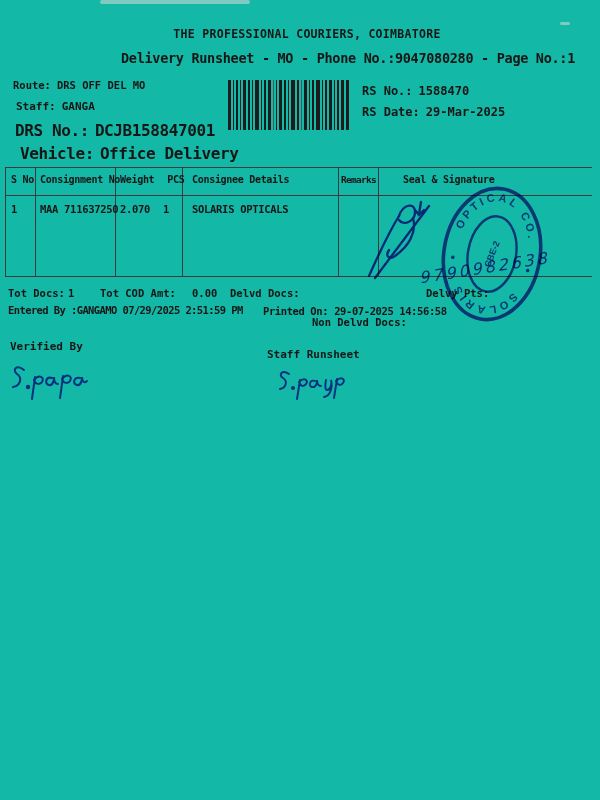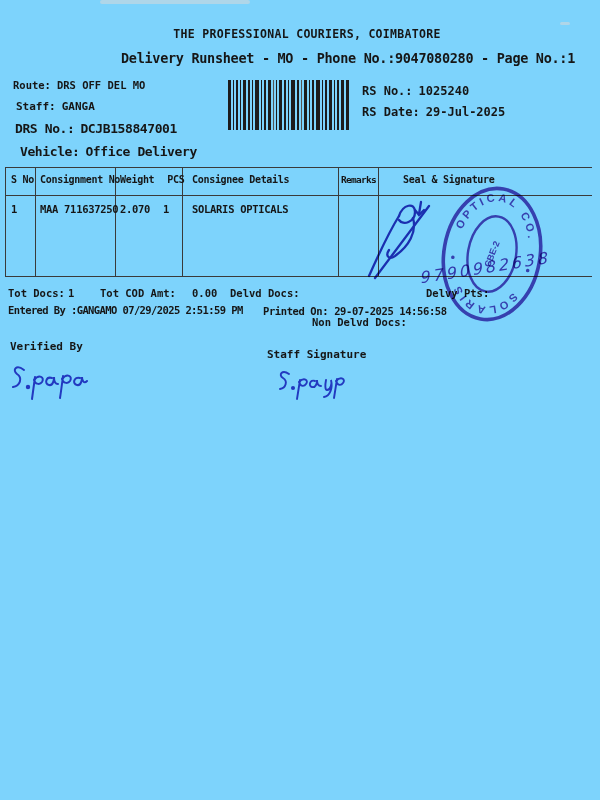--- a/index.html
+++ b/index.html
@@ -1,26 +1,26 @@
 <!DOCTYPE html>
 <html><head>
 <meta charset="utf-8">
 <style>
   html,body{margin:0;padding:0;background:#e8e8e8;}
   .page{
     position:relative; width:600px; height:800px; margin:0 auto;
-    background:#7dd3fc; overflow:hidden;
+    background:#14b8a6; overflow:hidden;
     font-family:"DejaVu Sans Mono","Liberation Mono",monospace;
     font-weight:700; color:#161616;
   }
   .abs{position:absolute; white-space:nowrap;}
   .smudge{position:absolute; background:#d9d9d9; opacity:.55; border-radius:2px;}
   .t-title{font-size:11.5px; letter-spacing:.3px;}
   .t-sub{font-size:13.5px; letter-spacing:-.3px;}
-  .fs10{font-size:10.5px;} .fs11{font-size:11px;} .fs12{font-size:12px;} .fs13{font-size:13px; letter-spacing:-.4px;}
+  .fs10{font-size:10.5px;} .fs11{font-size:11px;} .fs12{font-size:12px;} .fs13{font-size:16px; letter-spacing:-.4px;}
   .lbl{margin-right:6px;}
   
   .rtable{position:absolute; left:5px; top:167px; width:587px;
     border:1.7px solid #3a3a3a; border-right:0; box-sizing:border-box;}
   .trow{display:flex;}
   .thead{height:27px; border-bottom:1.7px solid #3a3a3a;}
   .tbody{height:80px;}
   .c{box-sizing:border-box; border-right:1.7px solid #3a3a3a; padding:6px 0 0 6px;
      font-size:10px; letter-spacing:-.3px; overflow:visible; white-space:nowrap;}
   .c-sno{width:30px; padding-left:5px;}
@@ -93,24 +93,24 @@
       <rect x="97" y="0" width="2" height="50"></rect>
         <rect x="101" y="0" width="3" height="50"></rect>
       <rect x="106" y="0" width="1" height="50"></rect>
         <rect x="109" y="0" width="2" height="50"></rect>
       <rect x="113" y="0" width="3" height="50"></rect>
         <rect x="118" y="0" width="3" height="50"></rect>
     </g>
   </svg>
 
   <div class="abs fs12" style="left:362px; top:84px;">
-    <span class="lbl">RS No.:</span><span>1025240</span>
+    <span class="lbl">RS No.:</span><span>1588470</span>
   </div>
   <div class="abs fs12" style="left:362px; top:105px;">
-    <span class="lbl">RS Date:</span><span>29-Jul-2025</span>
+    <span class="lbl">RS Date:</span><span>29-Mar-2025</span>
   </div>
 
   <div class="rtable">
     <div class="trow thead">
       <div class="c c-sno">S No</div>
       <div class="c c-con">Consignment No</div>
       <div class="c c-wp">
         <span>Weight</span>
         <span>PCS</span>
       </div>
@@ -140,21 +140,21 @@
   <div class="abs fs10" style="left:426px; top:287px;">Delvy Pts:</div>
 
   <div class="abs fs10" style="left:8px; top:304px; letter-spacing:-.6px;">
     <span>Entered By :</span><span>GANGAMO 07/29/2025 2:51:59 PM</span>
   </div>
   <div class="abs fs10" style="left:252px; top:305px; letter-spacing:-.4px;margin-left:11px;">
     <span class="lbl">Printed On:</span><span>29-07-2025 14:56:58</span>
   </div>
 
   <div class="abs fs11" style="left:10px; top:340px;">Verified By</div>
-  <div class="abs fs11" style="left:267px; top:348px;">Staff Signature</div>
+  <div class="abs fs11" style="left:267px; top:348px;">Staff Runsheet</div>
 
   <svg class="ink" style="left:355px; top:198px; z-index:6;" width="95" height="85" viewBox="0 0 95 85">
     <g fill="none" stroke="#2b2fae" stroke-width="2.3" stroke-linecap="round" opacity=".95">
       <path d="M14 78 C22 60 34 34 44 18"></path>
       <path d="M44 18 C48 6 60 4 60 14 C60 24 48 28 44 22"></path>
       <path d="M58 20 C62 34 54 48 40 58 C34 62 30 58 34 52"></path>
       <path d="M74 8 L20 80"></path>
       <path d="M66 4 L64 16"></path>
       <path d="M60 12 L64 17 L69 12"></path>
     </g>

